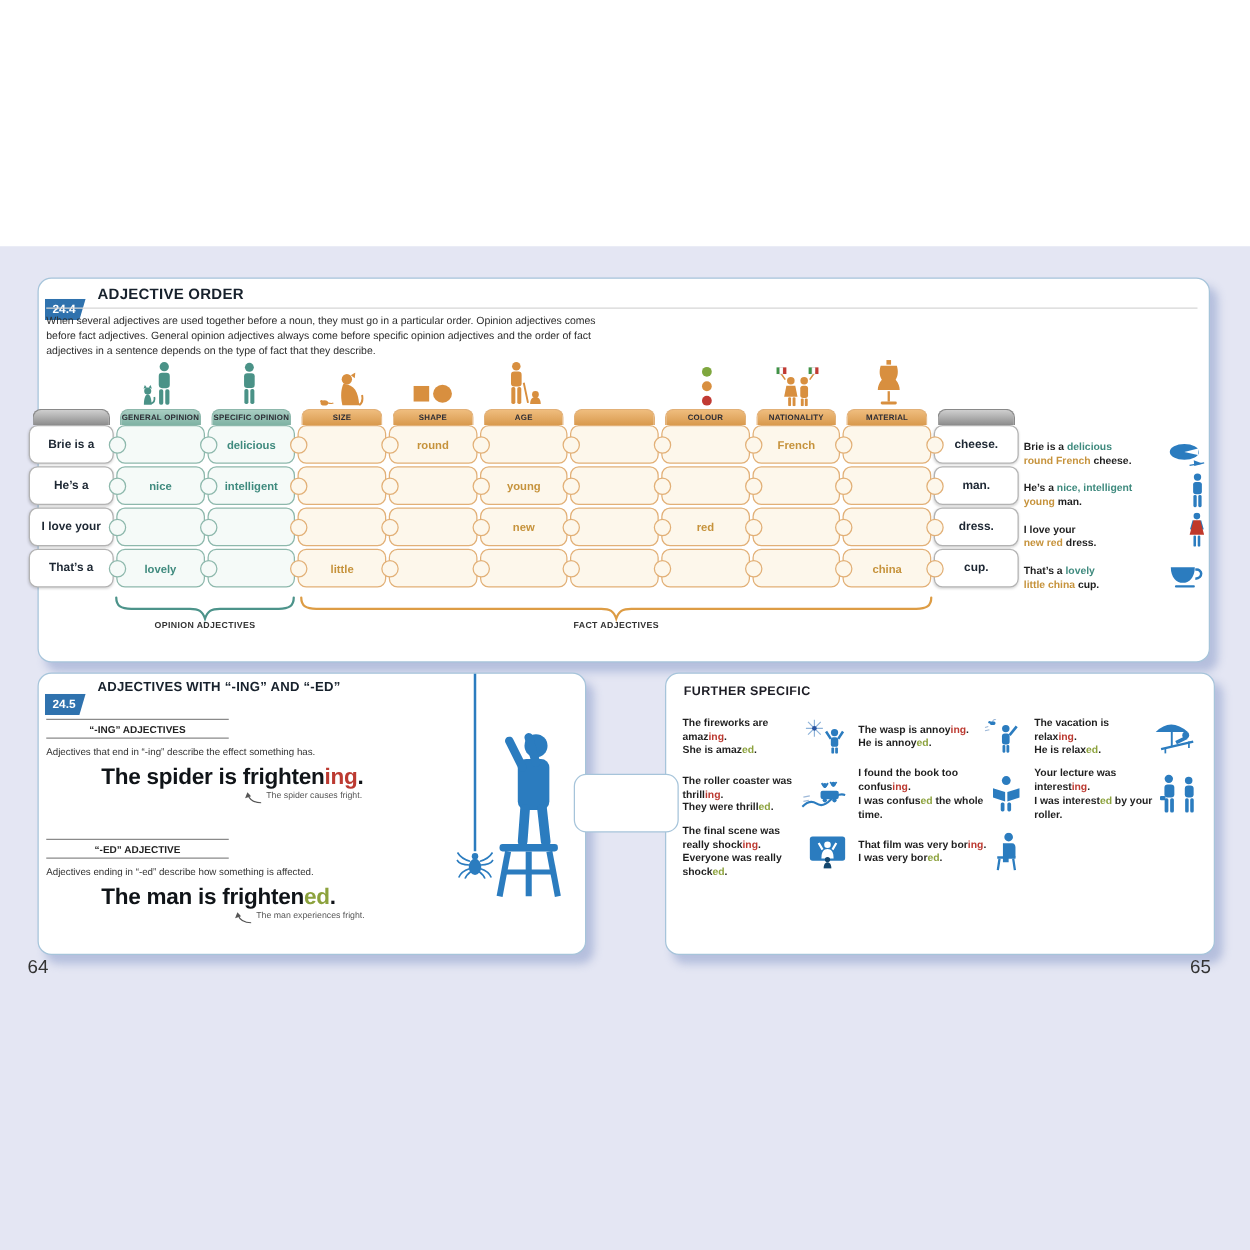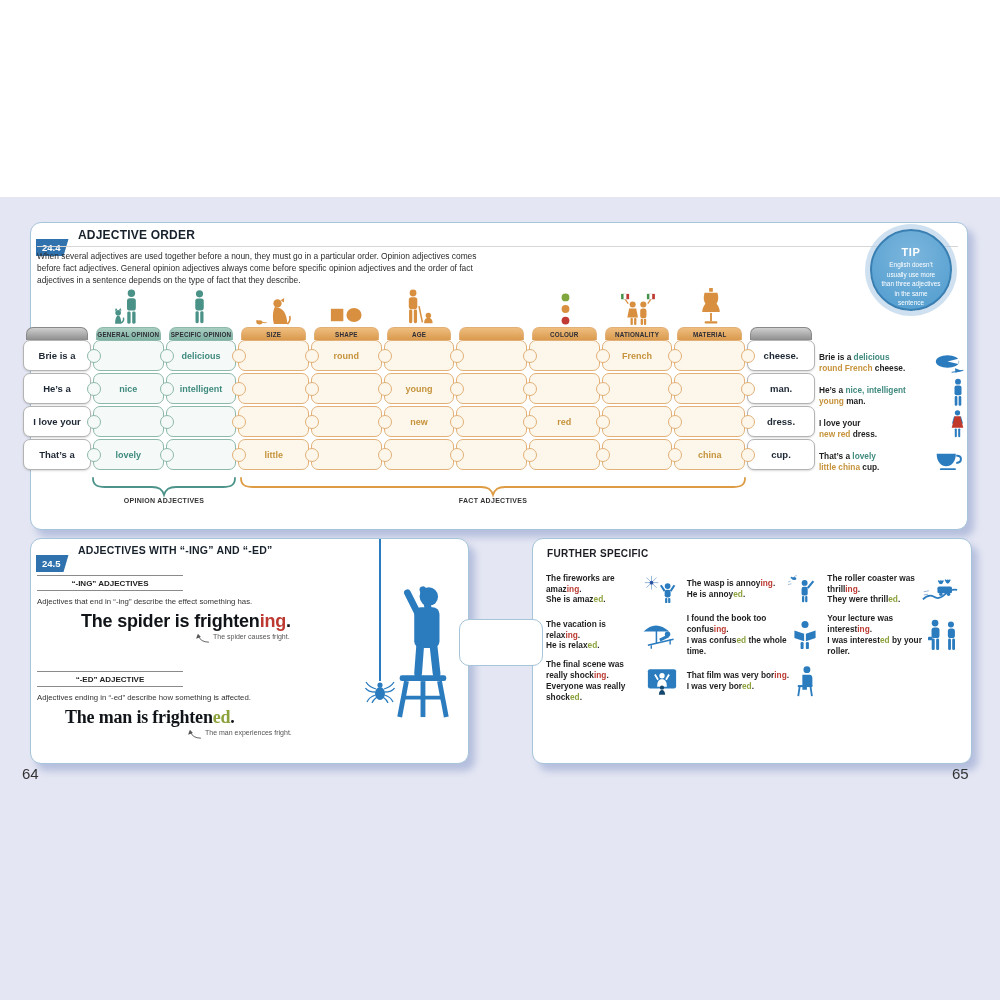--- a/index.html
+++ b/index.html
@@ -68,21 +68,21 @@
   .k-op{color:#3f8a7e;} .k-fact{color:#c6933c;} .k-ing{color:#bc3a31;} .k-ed{color:#8ca23d;}
 
   
   .subhead{width:146px;border-top:1px solid #8a8a8a;border-bottom:1px solid #8a8a8a;padding:2.5px 0;
            text-align:center;font-size:8px;font-weight:700;color:#222;}
   .desc{font-size:7.8px;color:#333;margin-top:6px;}
   .bigsent{font-size:18px;font-weight:700;color:#101418;letter-spacing:-.2px;margin-top:5px;}
   .cap{display:flex;gap:3px;align-items:flex-start;font-size:7px;color:#555;margin-top:1px;}
   #ing-block{position:absolute;left:6px;top:36px;width:334px;}
   #ed-block{position:absolute;left:6px;top:132px;width:334px;}
-  #ing-block .bigsent{margin-left:44px;} #ed-block .bigsent{margin-left:28px;font-family:Liberation Serif, serif;}
+  #ing-block .bigsent{margin-left:44px;} #ed-block .bigsent{margin-left:44px;}
   #ing-block .cap{margin-left:158px;} #ed-block .cap{margin-left:150px;}
   #thread{position:absolute;left:348px;top:0;width:2px;height:142px;background:#2b7cbf;}
   #spider{position:absolute;left:334px;top:140px;}
   #climber{position:absolute;left:352px;top:44px;}
 
   
   #p3-title{position:absolute;left:14px;top:9px;font-size:10px;font-weight:700;color:#1d1d25;letter-spacing:.3px;}
   #fgrid{position:absolute;left:13px;top:30px;width:412px;display:grid;
          grid-template-columns:1fr 1fr 1fr;column-gap:10px;row-gap:6px;}
   .fitem{display:flex;align-items:center;gap:5px;height:40px;}
@@ -96,24 +96,20 @@
 
 <div class="stage">
   <div class="band"></div>
 
   <div class="panel" id="panel1">
     <div class="badge">24.4</div>
     <div class="ptitle">ADJECTIVE ORDER</div>
     <div class="hrline"></div>
     <div class="intro">When several adjectives are used together before a noun, they must go in a particular order. Opinion adjectives comes before fact adjectives. General opinion adjectives always come before specific opinion adjectives and the order of fact adjectives in a sentence depends on the type of fact that they describe.</div>
 
-    <div class="tip">
-      <div class="tip-title">TIP</div>
-      <div class="tip-text">English doesn’t usually use more than three adjectives in the same sentence</div>
-    </div>
 
     <div id="ptable">
         <div class="prow">
           <div class="sp"></div>
           <div class="icol">
             <span class="ic">
               <svg width="30" height="36" viewBox="0 0 34 40">
                 <g fill="#4a9287">
                   <circle cx="22" cy="4.5" r="4.2"></circle>
                   <rect x="17" y="10" width="10" height="14" rx="3"></rect>
@@ -470,51 +466,51 @@
                 <rect x="20.6" y="24" width="2.6" height="7" rx="1"></rect>
               </g>
               <ellipse cx="8" cy="4" rx="2.6" ry="1.8" fill="#2b7cbf"></ellipse>
               <circle cx="5.2" cy="3.2" r="1.2" fill="#2b7cbf"></circle>
               <path d="M8 2 q2-2 3-1 M1 8 l3-1 M1 11 l4-1" stroke="#9db8d8" fill="none" stroke-width="1"></path>
             </svg>
           </span>
         </div>
         <div class="fitem">
           <div class="ftext">
-            <div class="sline"><span>The roller coaster was thrill</span><span class="k-ing">ing</span><span>.</span></div>
-            <div class="sline"><span>They were thrill</span><span class="k-ed">ed</span><span>.</span></div>
-          </div>
-          <span class="ic">
-            <svg width="36" height="27" viewBox="0 0 42 31">
-              <path d="M1 27 q7-7 13-3 t13-3 t14-5" fill="none" stroke="#2b7cbf" stroke-width="2"></path>
-              <path d="M2 22 l5-1 M2 18 l6-1" stroke="#9db8d8" stroke-width="1.2"></path>
-              <g fill="#2b7cbf">
-                <rect x="18" y="12" width="17" height="8" rx="2"></rect>
-                <circle cx="22" cy="21" r="2"></circle>
-                <circle cx="31" cy="21" r="2"></circle>
-                <circle cx="22" cy="7" r="2.2"></circle>
-                <circle cx="30" cy="6" r="2.2"></circle>
-                <path d="M22 9 l-3-4 M22 9 l3-4 M30 8 l-3-4 M30 8 l3-4" stroke="#2b7cbf" stroke-width="1.6" fill="none"></path>
-              </g>
-            </svg>
-          </span>
-        </div>
-        <div class="fitem">
-          <div class="ftext">
             <div class="sline"><span>The vacation is relax</span><span class="k-ing">ing</span><span>.</span></div>
             <div class="sline"><span>He is relax</span><span class="k-ed">ed</span><span>.</span></div>
           </div>
           <span class="ic">
             <svg width="36" height="28" viewBox="0 0 42 32">
               <path d="M3 12 q14-14 30 0 z" fill="#2b7cbf"></path>
               <path d="M18 10 v16" stroke="#2b7cbf" stroke-width="1.8"></path>
               <circle cx="31" cy="15" r="3.2" fill="#2b7cbf"></circle>
               <path d="M22 22 l10-5" stroke="#2b7cbf" stroke-width="3.4"></path>
               <path d="M8 28 l30-7" stroke="#2b7cbf" stroke-width="2"></path>
               <path d="M12 28 v4 M34 21 v6" stroke="#2b7cbf" stroke-width="1.6"></path>
+            </svg>
+          </span>
+        </div>
+        <div class="fitem">
+          <div class="ftext">
+            <div class="sline"><span>The roller coaster was thrill</span><span class="k-ing">ing</span><span>.</span></div>
+            <div class="sline"><span>They were thrill</span><span class="k-ed">ed</span><span>.</span></div>
+          </div>
+          <span class="ic">
+            <svg width="36" height="27" viewBox="0 0 42 31">
+              <path d="M1 27 q7-7 13-3 t13-3 t14-5" fill="none" stroke="#2b7cbf" stroke-width="2"></path>
+              <path d="M2 22 l5-1 M2 18 l6-1" stroke="#9db8d8" stroke-width="1.2"></path>
+              <g fill="#2b7cbf">
+                <rect x="18" y="12" width="17" height="8" rx="2"></rect>
+                <circle cx="22" cy="21" r="2"></circle>
+                <circle cx="31" cy="21" r="2"></circle>
+                <circle cx="22" cy="7" r="2.2"></circle>
+                <circle cx="30" cy="6" r="2.2"></circle>
+                <path d="M22 9 l-3-4 M22 9 l3-4 M30 8 l-3-4 M30 8 l3-4" stroke="#2b7cbf" stroke-width="1.6" fill="none"></path>
+              </g>
             </svg>
           </span>
         </div>
         <div class="fitem">
           <div class="ftext">
             <div class="sline"><span>I found the book too confus</span><span class="k-ing">ing</span><span>.</span></div>
             <div class="sline"><span>I was confus</span><span class="k-ed">ed</span><span> the whole time.</span></div>
           </div>
           <span class="ic">
             <svg width="24" height="30" viewBox="0 0 26 34">

